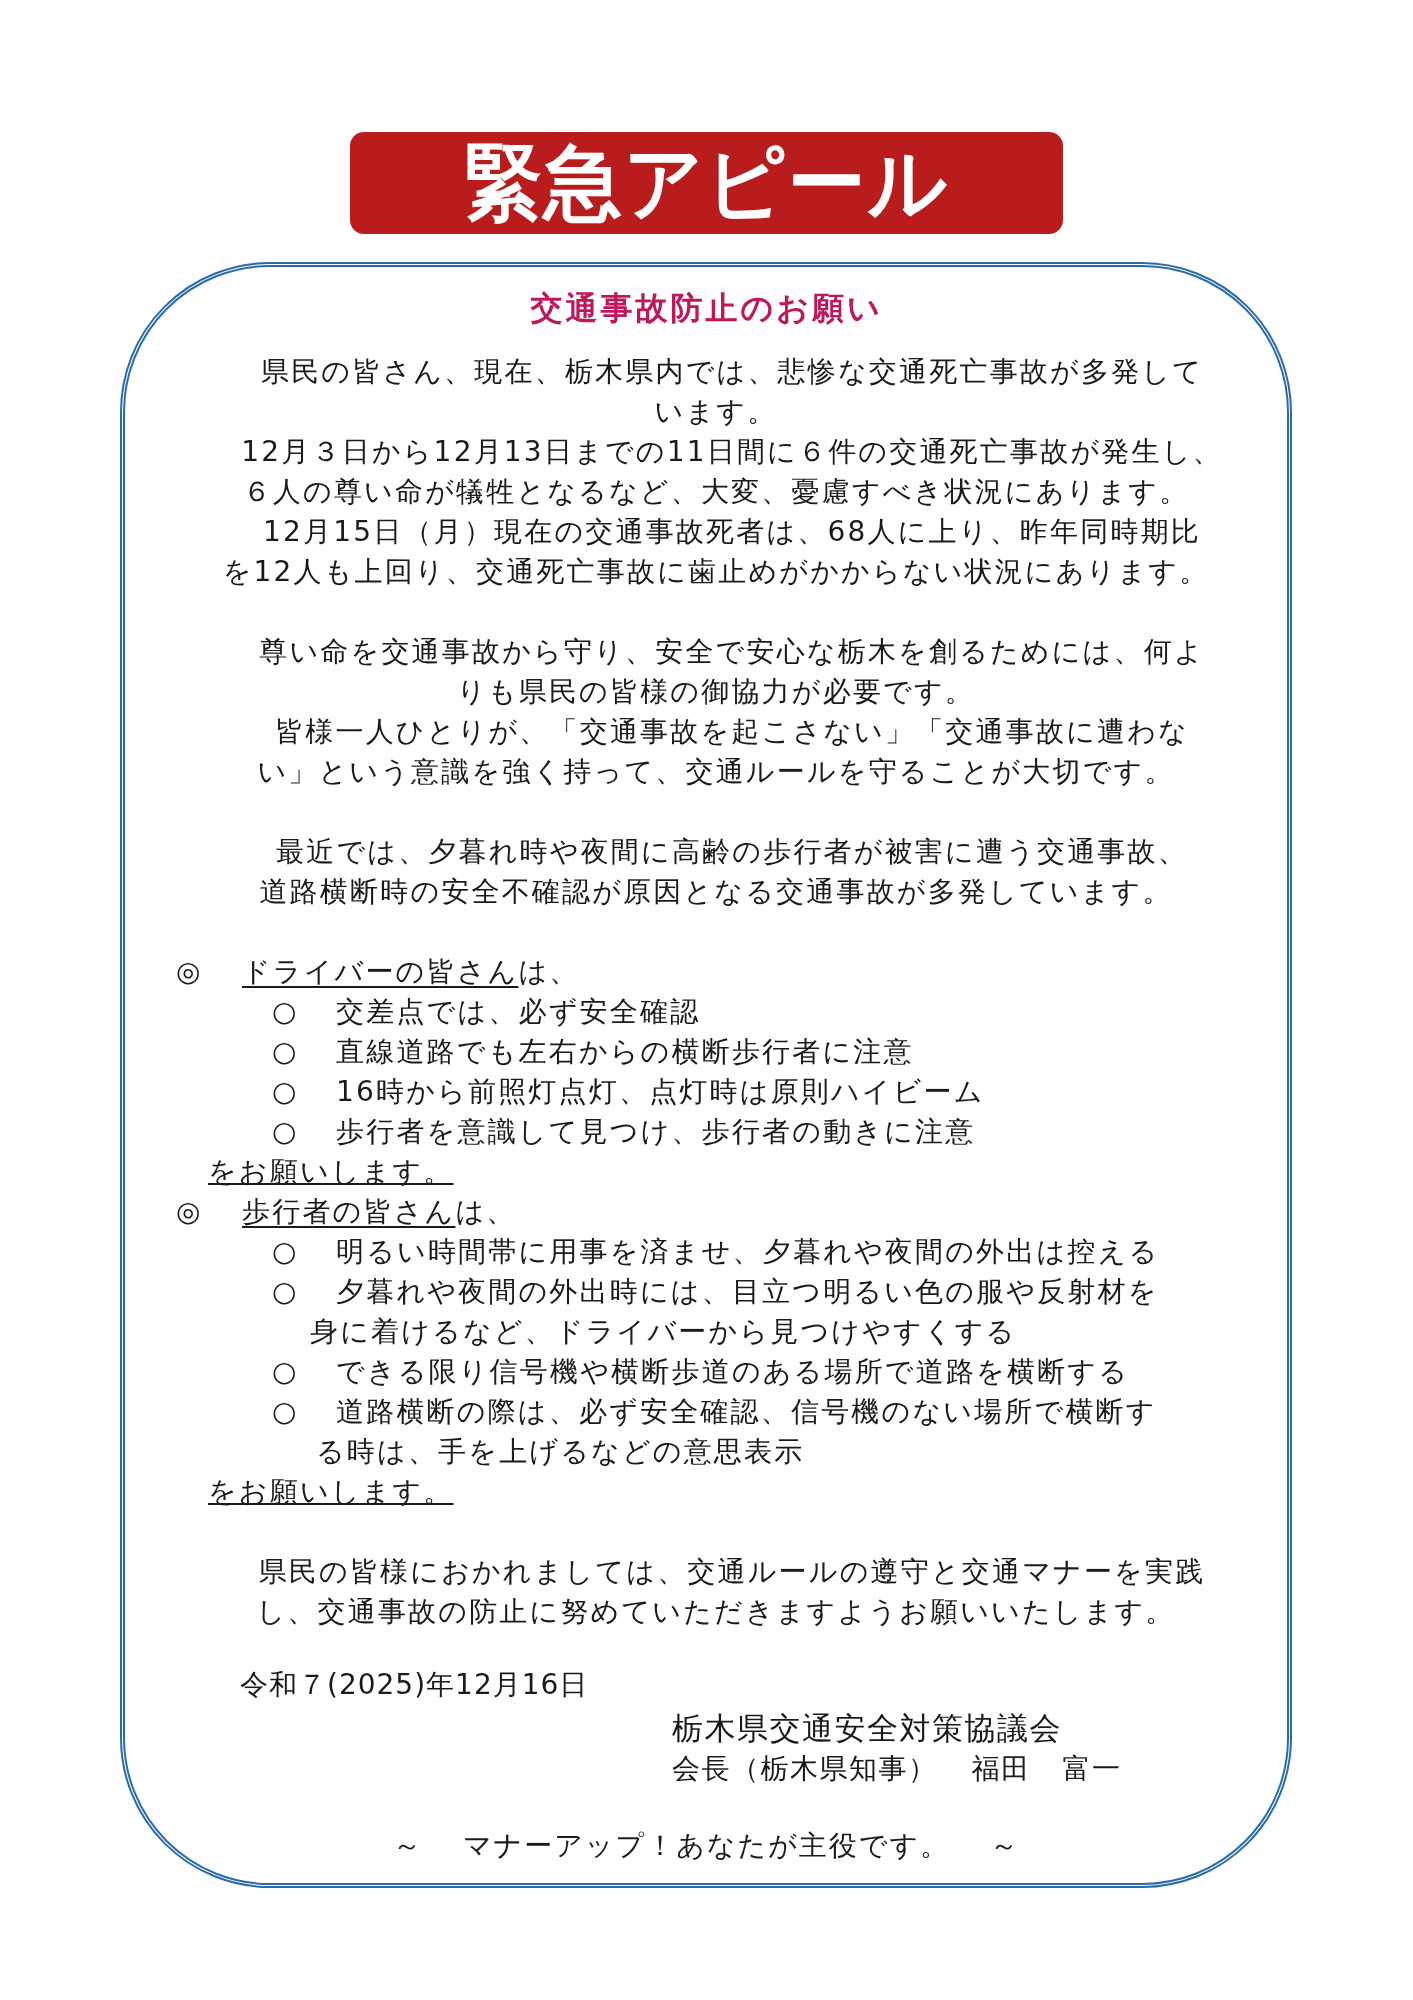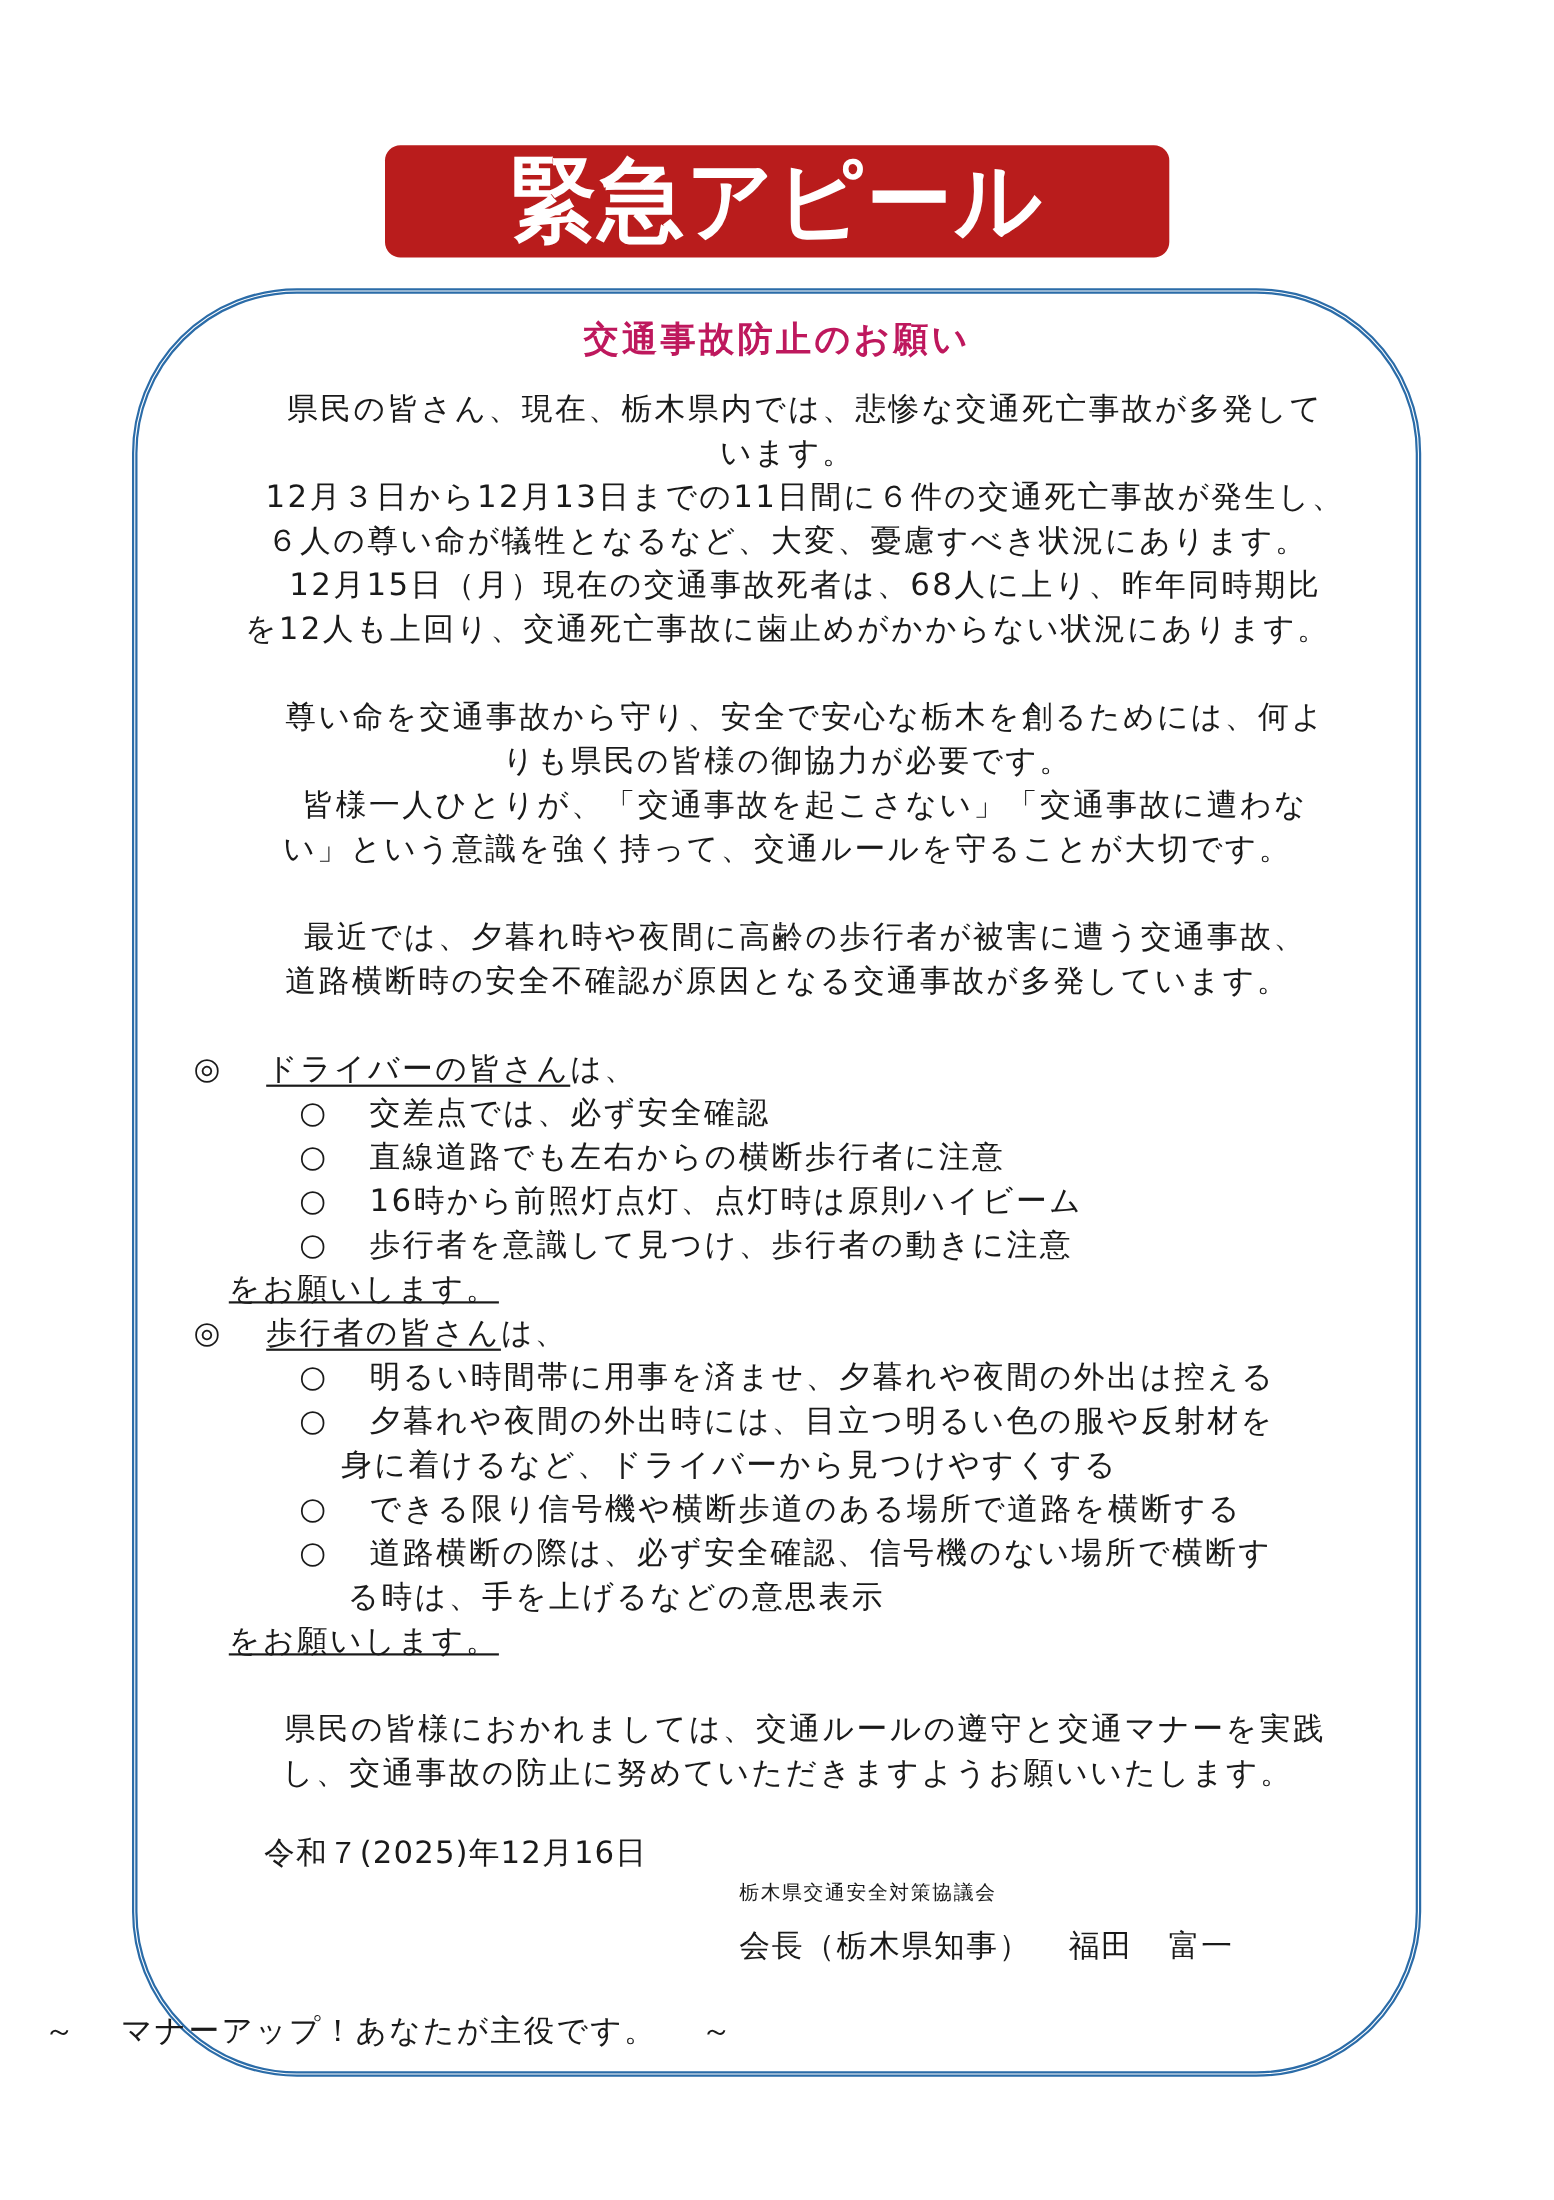--- a/index.html
+++ b/index.html
@@ -123,21 +123,21 @@
     left: 240px;
     top: 1666px;
     font-size: 28px;
     letter-spacing: 1px;
     white-space: nowrap;
   }
   .org {
     position: absolute;
     left: 672px;
     top: 1708px;
-    font-size: 18px;
+    font-size: 31px;
     letter-spacing: 1.5px;
     white-space: nowrap;
   }
   .chair {
     position: absolute;
     left: 672px;
     top: 1750px;
     font-size: 28px;
     letter-spacing: 1.5px;
     white-space: nowrap;
@@ -148,20 +148,21 @@
   }
   .chair .given {
     display: inline-block;
     margin-left: 32px;
   }
   .slogan {
     position: absolute;
     left: 0;
     width: 1413px;
     top: 1827px;
+    text-align: center;
     font-size: 28px;
     letter-spacing: 2px;
     white-space: nowrap;
   }
   .slogan .tilde { display: inline-block; margin: 0 40px; }
 </style>
 </head>
 <body>
 
 <div class="banner">

